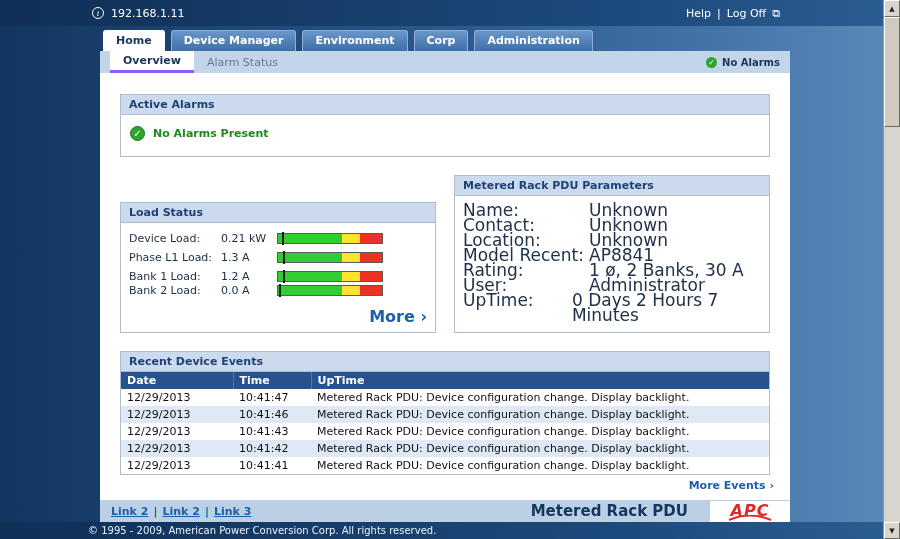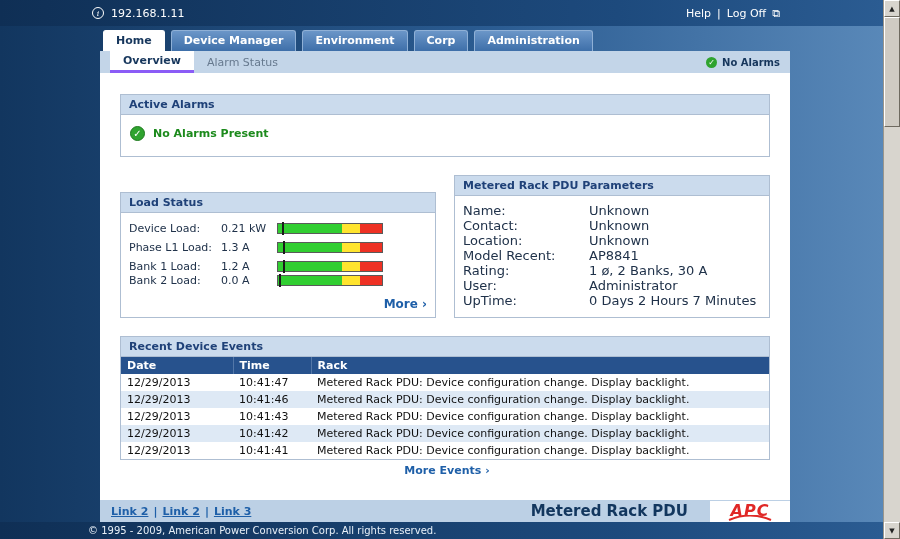--- a/index.html
+++ b/index.html
@@ -62,36 +62,36 @@
   .load-row.tight { margin-bottom:1px; }
   .load-lbl { width:92px; }
   .load-val { width:52px; }
   .bar { position:relative; width:106px; height:11px; border:1px solid #5A5A5A;
          display:flex; margin-left:4px; }
   .seg-g { width:62%; background:#31CE31; }
   .seg-y { width:17%; background:#FFE42E; }
   .seg-r { width:21%; background:#EE3124; }
   .marker { position:absolute; top:-2px; bottom:-2px; width:2px; background:#1A1A1A; }
   .more-link { text-align:right; padding:4px 8px 6px; color:#1E5FA8; font-weight:bold;
-               font-size:12px; cursor:pointer; }
-
-  
-  .param-rows { padding:7px 8px 9px; font-size:13px; color:#20324A; }
+               font-size:16px; cursor:pointer; }
+
+  
+  .param-rows { padding:7px 8px 9px; font-size:17px; color:#20324A; }
   .p-row { display:flex; line-height:15px; }
   .p-label { width:126px; }
 
   
   table.events { width:100%; border-collapse:collapse; font-size:11px; }
   table.events th { background:#27528D; color:#fff; text-align:left; font-weight:bold;
                     padding:2px 6px; border-right:1px solid #5377A8; }
   table.events th:last-child { border-right:none; }
   table.events td { padding:2px 6px; color:#111; }
   table.events tr.alt { background:#DEE9F5; }
   .col-date { width:112px; } .col-time { width:78px; }
-  .more-events { width:654px; text-align:center; color:#1E5FA8; font-weight:bold;
+  .more-events { width:654px; text-align:right; color:#1E5FA8; font-weight:bold;
                  font-size:11px; margin-top:4px; cursor:pointer; }
 
   
   .footer-strip { position:absolute; left:100px; top:500px; width:690px; height:22px;
                   background:#BCD0E5; display:flex; align-items:center; font-size:11px; }
   .footer-links { padding-left:11px; display:flex; gap:5px; color:#1E5FA8; font-weight:bold; }
   .footer-links a { color:#1E5FA8; text-decoration:underline; cursor:pointer; }
   .product-name { margin-left:auto; padding-right:102px; font-weight:bold; font-size:15px;
                   color:#12365E; }
   .apc-logo { position:absolute; right:0; top:-14px; width:80px; height:33px; background:#fff;
@@ -248,21 +248,21 @@
       </div>
     </div>
 
     <div class="box">
       <div class="box-header">Recent Device Events</div>
       <table class="events">
         <thead>
           <tr>
             <th class="col-date">Date</th>
             <th class="col-time">Time</th>
-            <th>Rack</th>
+            <th>UpTime</th>
           </tr>
         </thead>
         <tbody>
           <tr>
             <td>12/29/2013</td>
             <td>10:41:47</td>
             <td>Metered Rack PDU: Device configuration change. Display backlight.</td>
           </tr>
           <tr class="alt">
             <td>12/29/2013</td>

